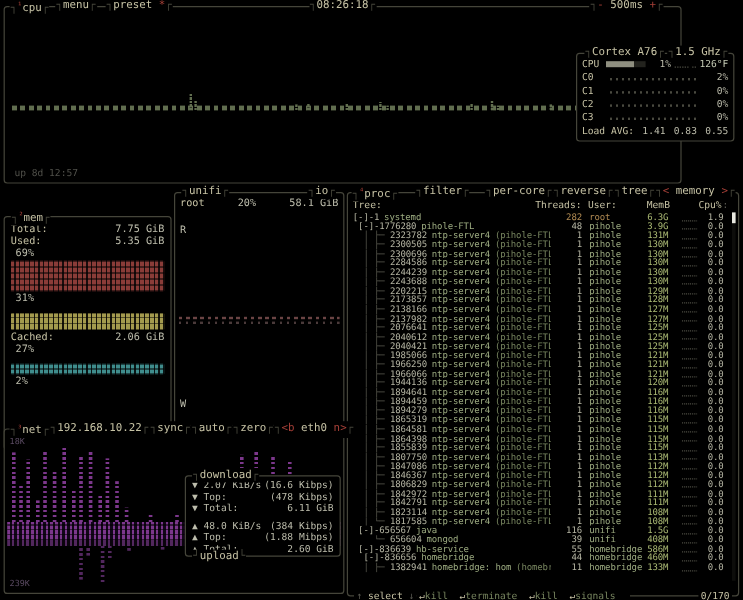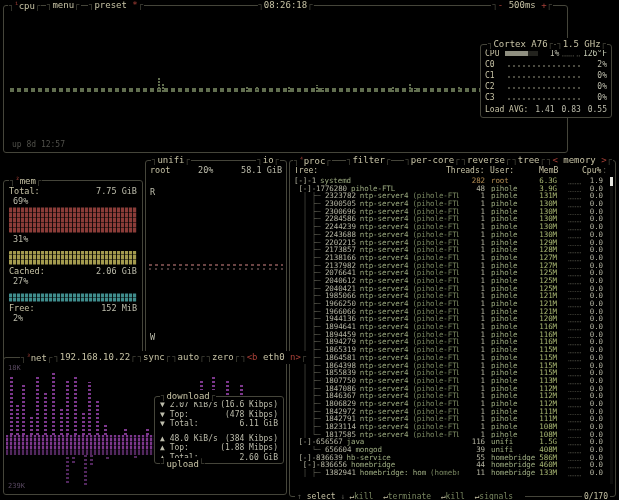--- a/index.html
+++ b/index.html
@@ -74,21 +74,21 @@
     background-size:100% 2px;background-repeat:no-repeat;background-position:0 80%;}
   .ioblocks{width:30px;height:6px;margin:0 2px;
     background:repeating-linear-gradient(90deg,var(--yellow) 0 3px,#111 3px 4px);}
   #rw-sep{position:absolute;left:3px;right:3px;top:103px;}
   #rw-sep .l1{height:2px;background:repeating-linear-gradient(90deg,#6b4444 0 3px,transparent 3px 6px);}
   #rw-sep .l2{margin-top:2px;height:2px;background:repeating-linear-gradient(90deg,#4a3a3a 0 2px,transparent 2px 6px);}
   .rw{position:absolute;left:4px;font-size:8.5px;color:var(--text)}
 
   
   #net-box{left:3px;top:357px;width:284px;height:138px;}
-  #net-titles{position:absolute;top:-7px;left:16px;right:4px;display:flex;z-index:6}
+  #net-titles{position:absolute;top:-7px;left:4px;right:4px;display:flex;z-index:6}
   #net-titles .sp{flex:1}
   .scale{position:absolute;font-size:7px;color:#5a4a62;z-index:4}
   #down-graph{position:absolute;left:2px;right:2px;top:8px;height:84px;z-index:1}
   #down-graph .band{position:absolute;bottom:0;left:0;right:0;height:15px;
     background:repeating-linear-gradient(0deg,rgba(0,0,0,.55) 0 1px,transparent 1px 4px),
     repeating-linear-gradient(90deg,var(--purple) 0 2px,#120618 2px 4px);}
   .nspike{position:absolute;bottom:15px;width:3px;
     background:repeating-linear-gradient(0deg,var(--purple) 0 2px,rgba(0,0,0,.6) 2px 4px);}
   #up-graph{position:absolute;left:2px;right:2px;top:92px;height:40px;z-index:1}
   #up-graph .band{position:absolute;top:0;left:0;right:0;height:5px;
@@ -181,30 +181,30 @@
       <span>0.83</span>
       <span>0.55</span>
     </div>
   </div>
 </div>
 
 <div class="box" id="mem-box">
   <span class="btitle" style="left:5px"><span class="num">²</span><span>mem</span></span>
   <div class="inner">
     <div class="row sb"><span class="mlabel">Total:</span><span class="mval">7.75 GiB</span></div>
+    <div class="row sb"><span class="mlabel">Used:</span><span class="mval">5.35 GiB</span></div>
     <div class="mpct">69%</div>
     <div class="memgraph g-used"></div>
     <div class="mpct">31%</div>
     <div class="gap6"></div>
     <div class="memgraph g-cached"></div>
     <div class="row sb"><span class="mlabel">Cached:</span><span class="mval">2.06 GiB</span></div>
     <div class="mpct">27%</div>
     <div class="gap6"></div>
     <div class="memgraph g-free"></div>
-    <div class="row sb"><span class="mlabel">Free:</span><span class="mval">152 MiB</span></div>
     <div class="mpct">2%</div>
   </div>
 </div>
 
 <div class="box" id="disks-box">
   <span class="btitle" style="left:5px">unifi</span>
   <span class="btitle" style="right:6px">io</span>
   <div class="inner">
     <div class="row" style="align-items:center">
       <span class="mlabel">root</span>

